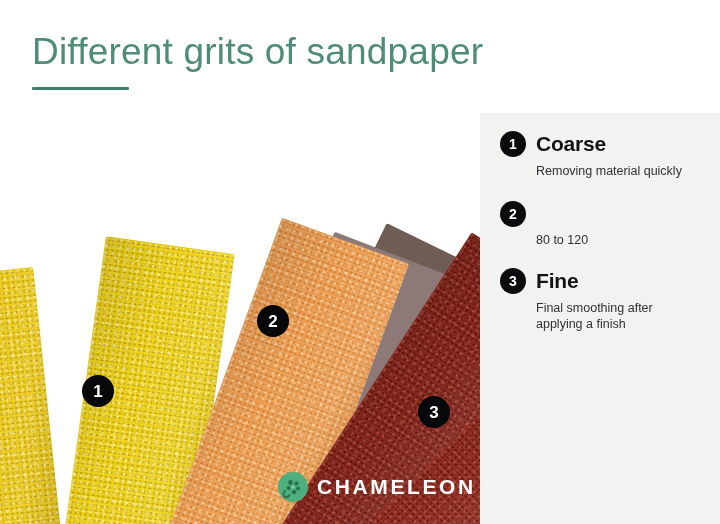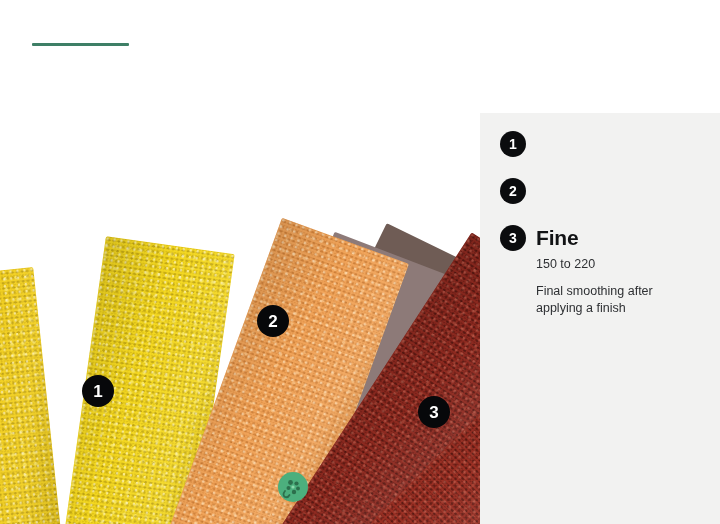--- a/index.html
+++ b/index.html
@@ -208,20 +208,21 @@
     color: #2e3033;
     margin-left: 36px;
   }
 </style>
 </head>
 <body>
 
 <div id="infographic">
 
   <div class="title-block">
+    <div class="page-title">Different grits of sandpaper</div>
     <div class="title-rule"></div>
   </div>
 
   <div class="photo-stage">
 
     <div class="sheet backer s-backer2" style="left:236px; top:104px; width:120px; height:330px; transform: rotate(26deg);"></div>
     <div class="sheet backer s-backer" style="left:216px; top:120px; width:120px; height:320px; transform: rotate(21deg);"></div>
     <div class="sheet backer s-backer2" style="left:352px; top:108px; width:110px; height:320px; transform: rotate(39deg);"></div>
 
     <div class="sheet s-yellow-a" style="left:-62px; top:160px; width:130px; height:330px; transform: rotate(-6deg);">
@@ -260,40 +261,43 @@
         <circle cx="15" cy="15" r="14" fill="#4caf7d"></circle>
         <circle cx="12.5" cy="10.5" r="2.4" fill="#2c6f4c"></circle>
         <circle cx="18.5" cy="11.5" r="2.1" fill="#2c6f4c"></circle>
         <circle cx="20" cy="16.5" r="1.9" fill="#2c6f4c"></circle>
         <circle cx="16" cy="20" r="2.2" fill="#2c6f4c"></circle>
         <circle cx="10.5" cy="16" r="2.0" fill="#2c6f4c"></circle>
         <circle cx="15" cy="15" r="1.6" fill="#8bd9ab"></circle>
         <path d="M7 19 q-3 4 0 6 q3 1 4.5-2" fill="none" stroke="#2c6f4c" stroke-width="1.8" stroke-linecap="round"></path>
       </svg>
     </div>
+    <div class="logo-word">CHAMELEON</div>
   </div>
 
   <div class="info-panel">
 
     <div class="info-item">
       <div class="info-head">
         <div class="num-badge">1</div>
+        <div class="info-title">Coarse</div>
       </div>
+      <div class="info-desc">Removing material quickly</div>
     </div>
 
     <div class="info-item">
       <div class="info-head">
         <div class="num-badge">2</div>
       </div>
+      <div class="info-range">80 to 120</div>
     </div>
 
     <div class="info-item">
       <div class="info-head">
         <div class="num-badge">3</div>
         <div class="info-title">Fine</div>
       </div>
-      <div class="info-range">150 to 220</div>
       <div class="info-desc">Final smoothing after applying a finish</div>
     </div>
 
   </div>
 
 </div>
 
 </body></html>

